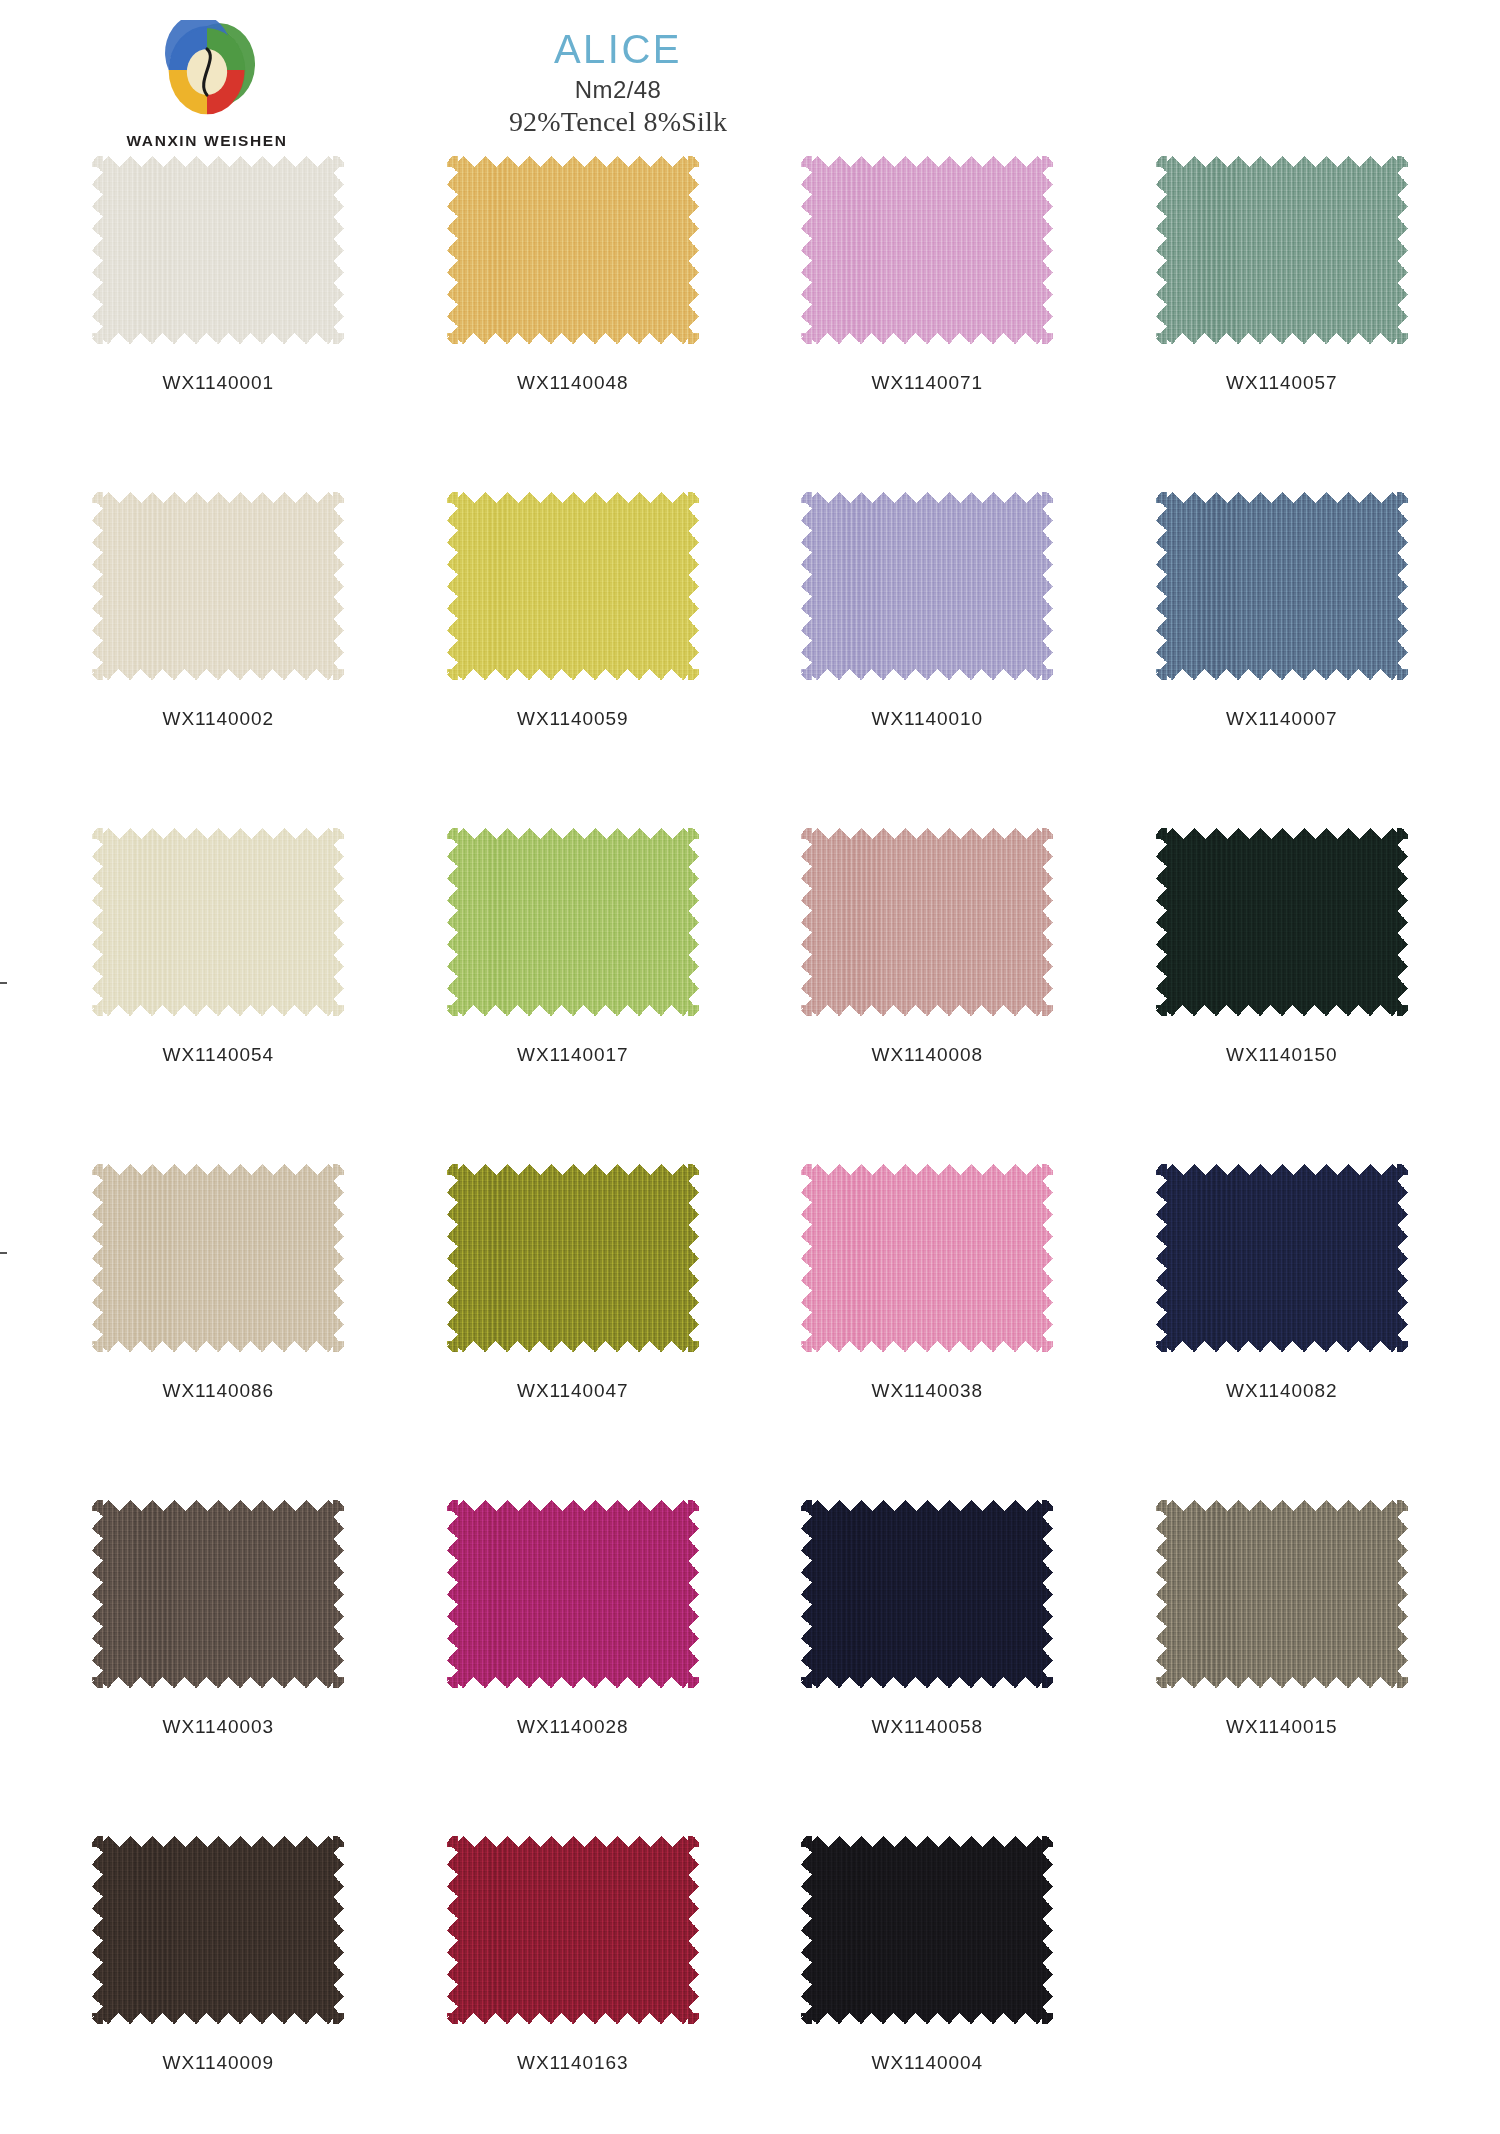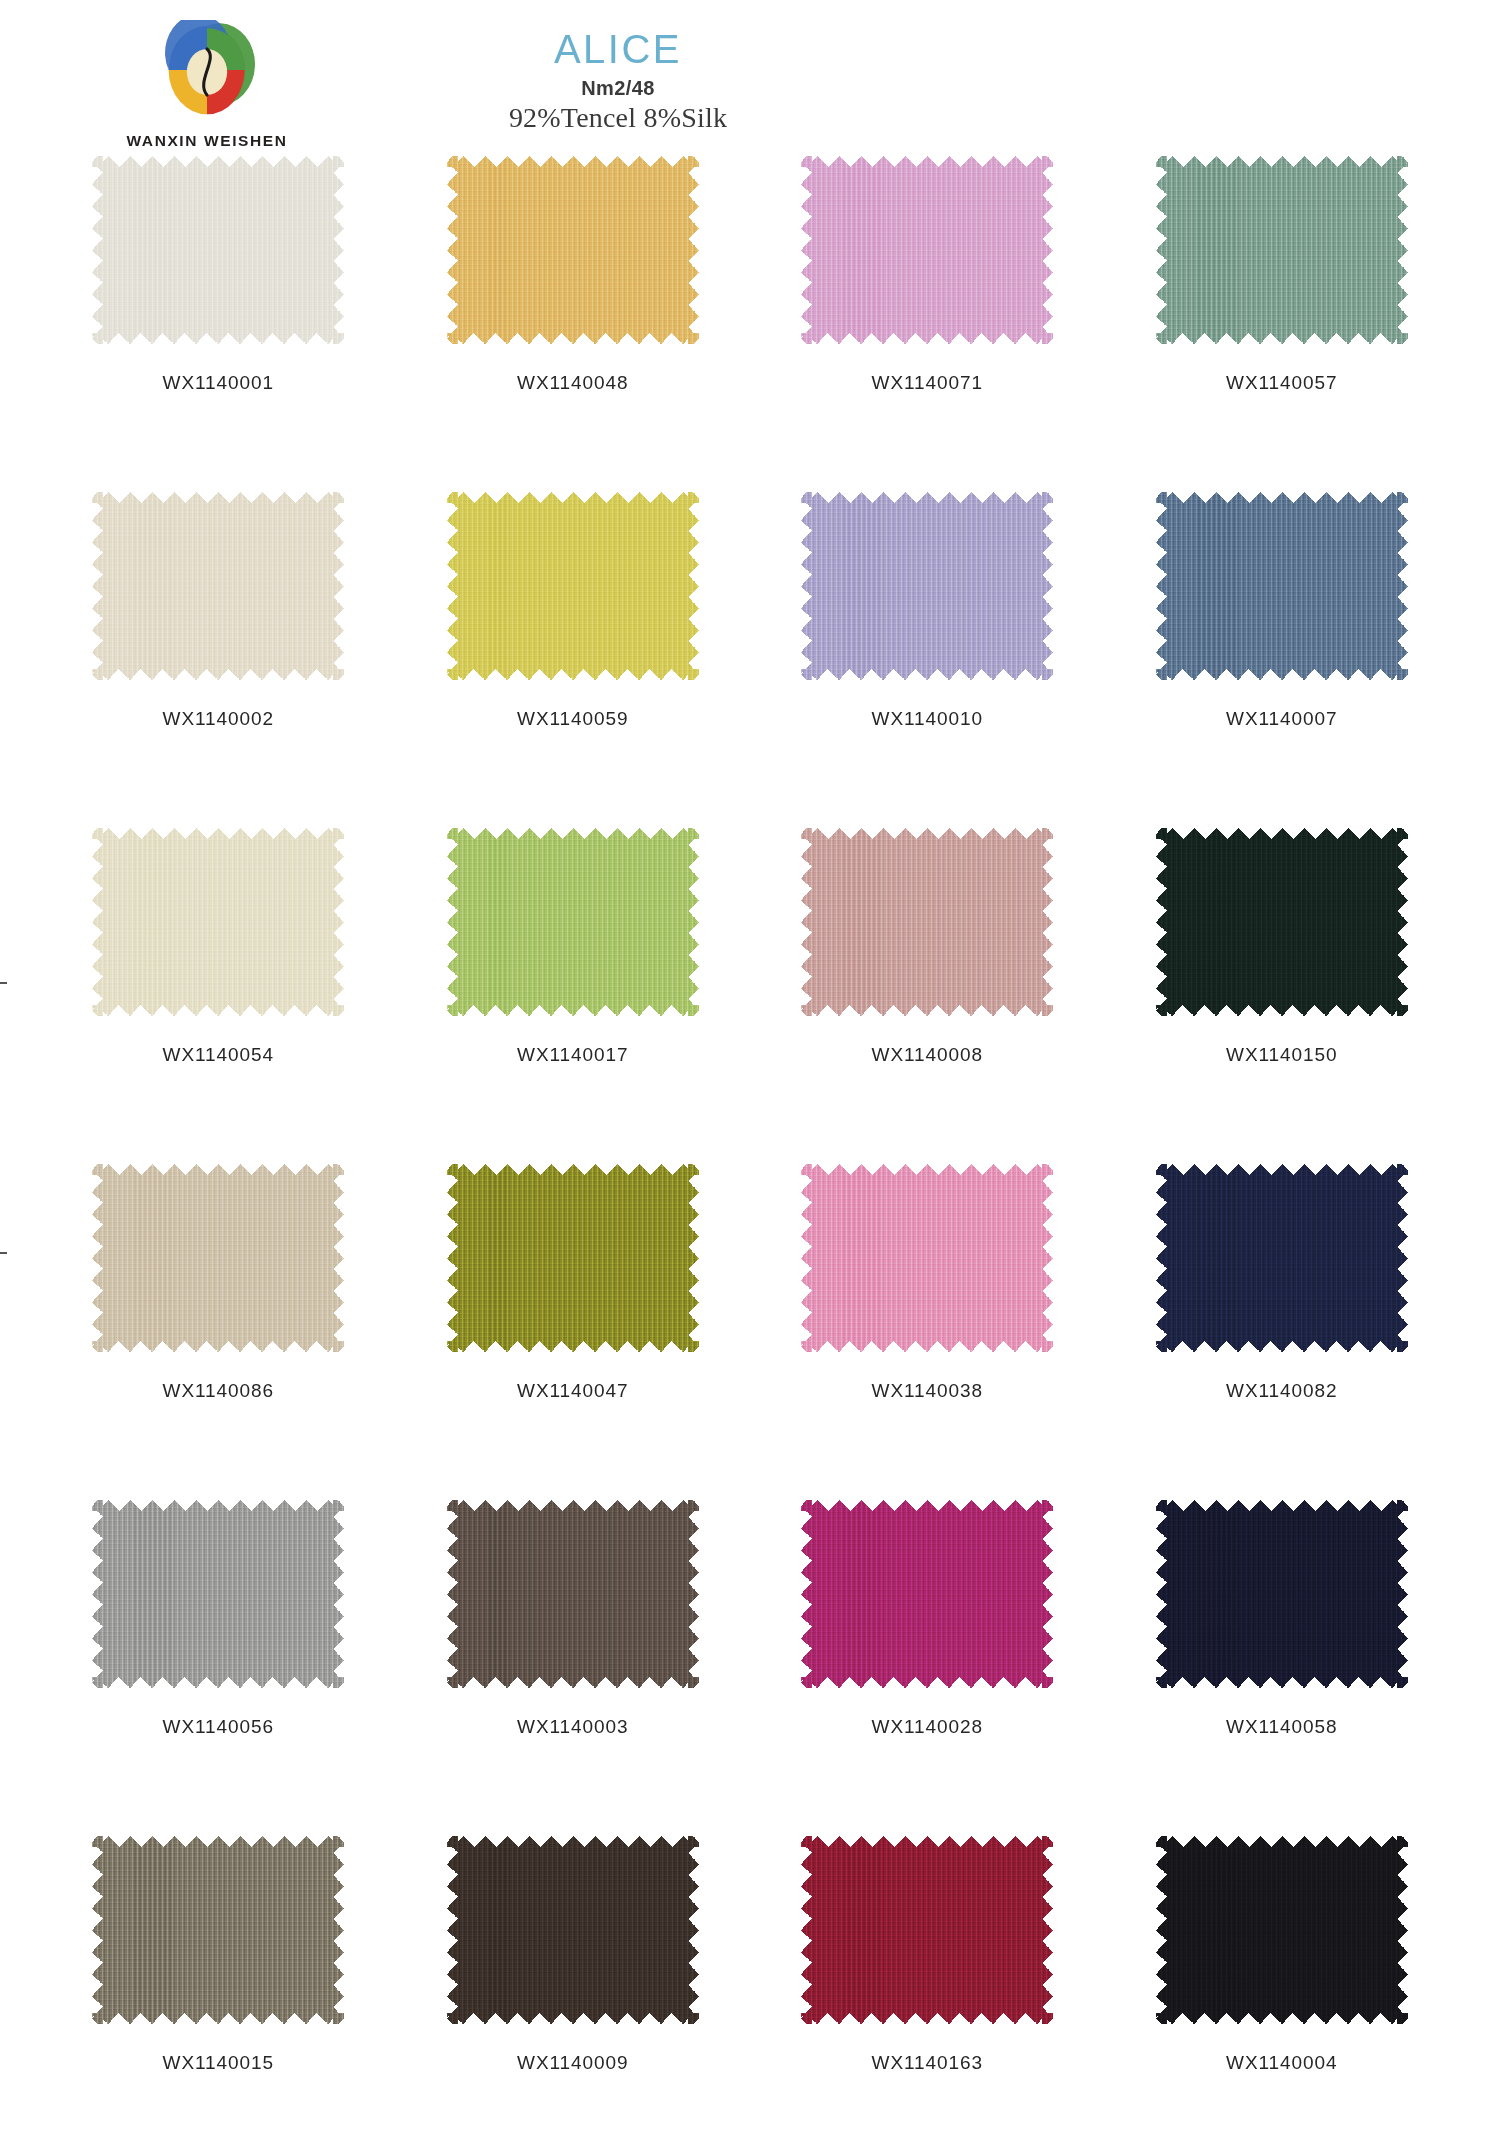--- a/index.html
+++ b/index.html
@@ -59,23 +59,23 @@
   .title-main {
     font-size: 40px;
     letter-spacing: 2.5px;
     color: #6ab0cf;
     font-weight: 400;
     font-family: "Liberation Sans", sans-serif;
     line-height: 1.05;
   }
   .title-sub {
     margin-top: 7px;
-    font-size: 20px;
+    font-size: 24px;
     color: #3a3a3a;
-    font-weight: 700;
+    font-weight: 400;
     letter-spacing: 0.4px;
     font-family: "Liberation Sans", sans-serif;
     line-height: 1.1;
   }
   .title-comp {
     margin-top: 4px;
     font-size: 28px;
     color: #3a3a3a;
     font-weight: 400;
     letter-spacing: 0.2px;
@@ -304,26 +304,20 @@
       <div class="swatch-label">WX1140038</div>
     </div>
     <div class="swatch-cell">
       <div class="swatch-wrap">
         <div class="swatch" style="background: rgb(29, 35, 66);"></div>
       </div>
       <div class="swatch-label">WX1140082</div>
     </div>
     <div class="swatch-cell">
       <div class="swatch-wrap">
-        <div class="swatch" style="background: rgb(155, 155, 154);"></div>
-      </div>
-      <div class="swatch-label">WX1140056</div>
-    </div>
-    <div class="swatch-cell">
-      <div class="swatch-wrap">
         <div class="swatch" style="background: rgb(93, 81, 73);"></div>
       </div>
       <div class="swatch-label">WX1140003</div>
     </div>
     <div class="swatch-cell">
       <div class="swatch-wrap">
         <div class="swatch" style="background: rgb(169, 38, 106);"></div>
       </div>
       <div class="swatch-label">WX1140028</div>
     </div>

